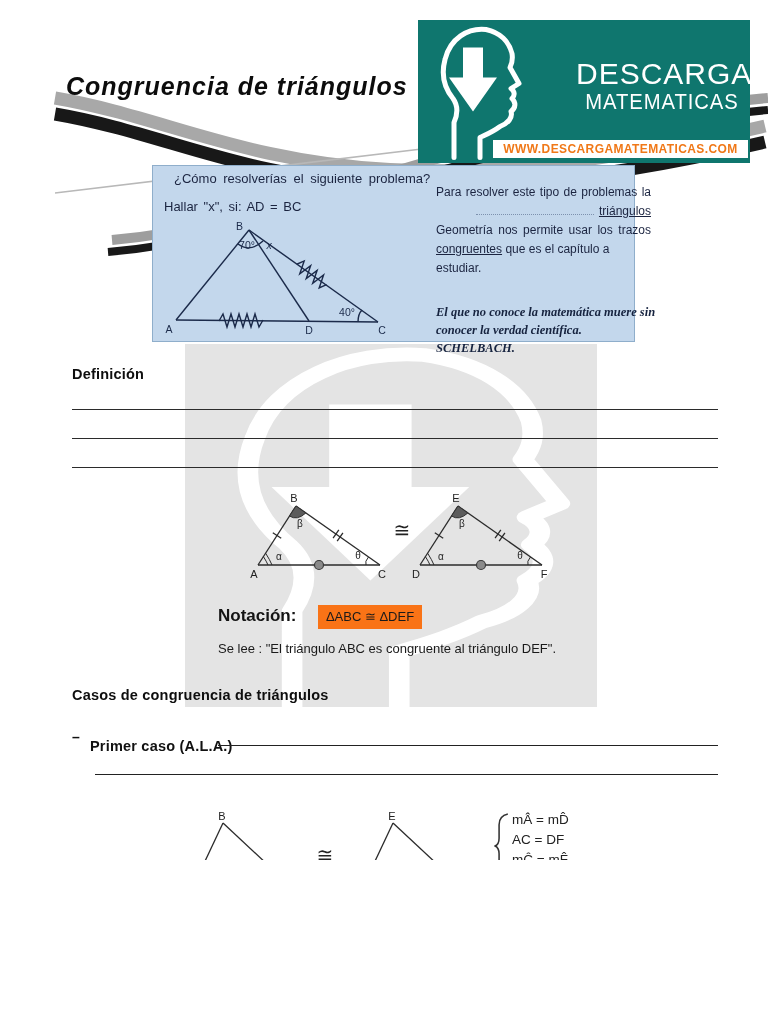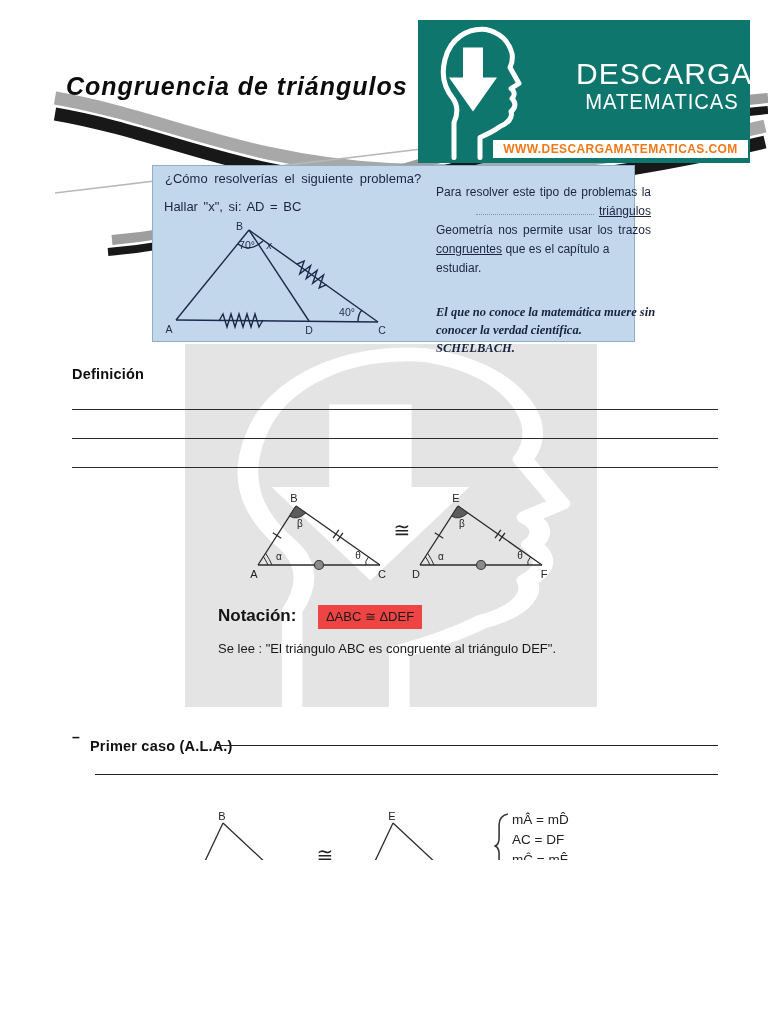--- a/index.html
+++ b/index.html
@@ -31,21 +31,21 @@
   .logo-url {
     position:absolute; left:75px; top:120px; width:255px; height:18px; background:#fff;
     color:#F07818; font-size:12px; font-weight:bold; text-align:center; line-height:18px; letter-spacing:.4px;
   }
 
   
   .problem-box {
     position:absolute; left:152px; top:165px; width:483px; height:177px;
     background:#C3D7EC; border:1px solid #8FAECB;
   }
-  .pb-question { position:absolute; left:12px; top:5px; margin:0; font-size:13px; word-spacing:3px; color:#1b2440; }
+  .pb-question { position:absolute; left:21px; top:5px; margin:0; font-size:13px; word-spacing:3px; color:#1b2440; }
   .pb-task { position:absolute; left:11px; top:33px; margin:0; font-size:13px; word-spacing:2px; color:#1b2440; }
   .pb-figure { position:absolute; left:8px; top:55px; width:245px; height:116px; }
   .pb-figure line, .pb-figure path { stroke:#1b2a4a; stroke-width:1.4; fill:none; }
   .pb-figure text { fill:#1b2a4a; font-size:10.5px; font-family:"Liberation Sans",sans-serif; }
   .pb-right { position:absolute; left:263px; top:17px; width:215px; color:#1b2440;margin-left:20px; }
   .pb-line { font-size:12px; line-height:19px; }
   .pb-line.just { text-align:justify; text-align-last:justify; }
   .pb-line.rgt { text-align:right; }
   .u { text-decoration:underline; }
   .fill-dots { display:inline-block; width:118px; border-bottom:1px dotted rgba(40,60,100,.45); margin-right:5px; }
@@ -69,21 +69,21 @@
   .fig path.arc { stroke:#2b2b2b; stroke-width:1; fill:none; }
   .fig path.wedge { stroke:#333; stroke-width:1; fill:#5c5c5c; }
   .fig circle.dot { fill:#8a8a8a; stroke:#3a3a3a; stroke-width:1.2; }
   .fig text { fill:#222; font-size:11px; font-family:"Liberation Sans",sans-serif; }
   .fig text.gk { font-size:10px; }
   .fig text.cong { font-size:20px; }
 
   
   .not-label { position:absolute; left:218px; top:606px; margin:0; font-size:17px; font-weight:bold; color:#141414; }
   .not-box {
-    position:absolute; left:318px; top:605px; width:104px; height:24px; background:#ef4444;
+    position:absolute; left:318px; top:605px; width:104px; height:24px; background:#f97316;
     font-size:13px; color:#1a1a1a; text-align:center; line-height:24px;
   }
   .se-lee { position:absolute; left:218px; top:641px; margin:0; font-size:13px; color:#1a1a1a; }
 
   
   .case-dash { position:absolute; left:72px; top:729px; font-size:14px; font-weight:bold; }
   .case-title { position:absolute; left:90px; top:738px; margin:0; font-size:14.5px; font-weight:bold; letter-spacing:.2px; }
   .case-line1 { position:absolute; left:218px; top:745px; width:500px; border-top:1.4px solid #222; }
   .case-line2 { position:absolute; left:95px; top:774px; width:623px; border-top:1.4px solid #222; }
 
@@ -216,20 +216,21 @@
     <text x="294" y="86" text-anchor="middle">F</text>
     <text class="gk" x="188" y="68">α</text>
     <text class="gk" x="212" y="35" text-anchor="middle">β</text>
     <text class="gk" x="270" y="67" text-anchor="middle">θ</text>
   </svg>
 
   <h3 class="not-label">Notación:</h3>
   <div class="not-box">ΔABC ≅ ΔDEF</div>
   <p class="se-lee">Se lee : "El triángulo ABC es congruente al triángulo DEF".</p>
 
+  <h2 class="sec sec-casos">Casos de congruencia de triángulos</h2>
   <span class="case-dash">–</span>
   <h3 class="case-title">Primer caso (A.L.A.)</h3>
   <div class="case-line1"></div>
   <div class="case-line2"></div>
 
   <svg class="fig fig-ala" viewBox="0 0 330 100">
 
     <line x1="25" y1="81" x2="58" y2="11"></line>
       <line x1="58" y1="11" x2="133" y2="81"></line>
       <line x1="25" y1="81" x2="133" y2="81"></line>

